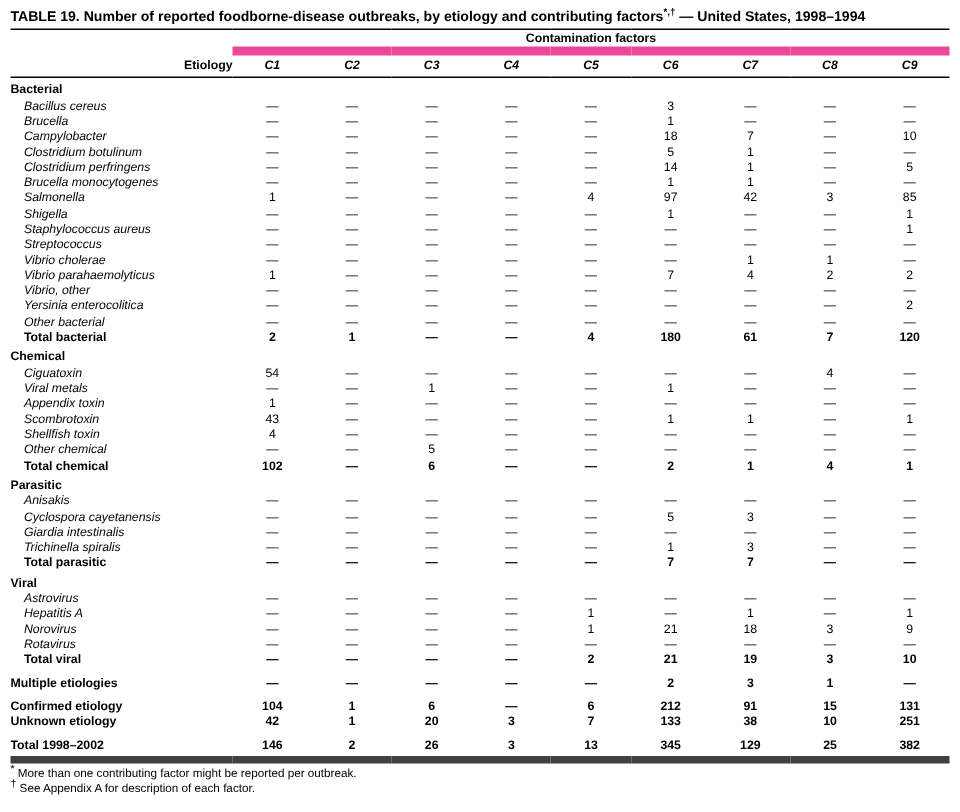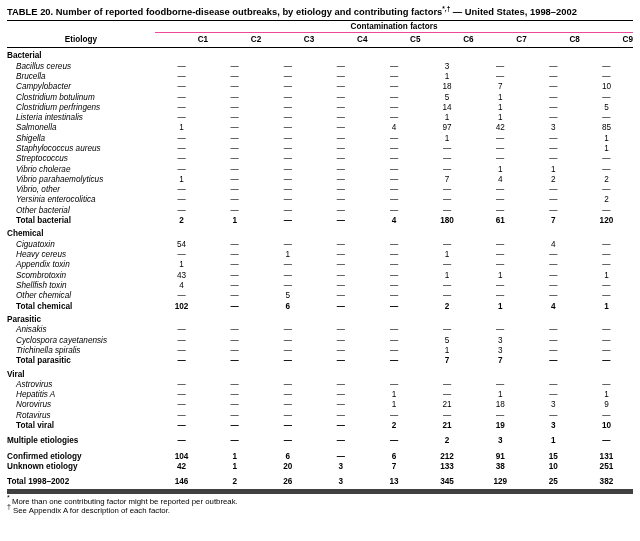--- a/index.html
+++ b/index.html
@@ -9,43 +9,43 @@
     background: #fff; color: #000;
     font-family: "Liberation Sans", sans-serif;
     overflow: hidden;
   }
   .page { padding: 5px 7px 0 7px; }
   .title { font-size: 9.4px; font-weight: 700; margin: 0 0 3px 0; line-height: 1.2; }
   .title sup { font-size: 6.5px; }
   table { border-collapse: collapse; width: 100%; table-layout: fixed; border-top: 1px solid #000; }
   col.stub-col { width: 148px; }
   th, td { font-size: 8.2px; line-height: 1.16; padding: 0.4px 0; vertical-align: bottom; }
-  .spanner { text-align: center; font-weight: 700; border-bottom: 1px solid #ec4899; padding-bottom: 1px; }
-  .stub-head { text-align: center; font-weight: 700; }
-  .col-head { text-align: right; font-weight: 700; }
+  .spanner { text-align: center; font-weight: 700; border-bottom: 6px solid #ec4899; padding-bottom: 1px; }
+  .stub-head { text-align: right; font-weight: 700; }
+  .col-head { text-align: center; font-weight: 700; font-style: italic; }
   thead tr.cols th { border-bottom: 1px solid #000; padding-bottom: 2px; padding-top: 2px; }
   td.stub { text-align: left; white-space: nowrap; overflow: hidden; }
   td.val { text-align: center; }
   tr.section td { font-weight: 700; padding-top: 3.5px; }
   tr.item td.stub { padding-left: 9px; }
   tr.total td { font-weight: 700; }
   tr.total td.stub { padding-left: 9px; }
   tr.standalone td { font-weight: 700; }
   tr.standalone td.stub { padding-left: 0; }
   tr.grand td { font-weight: 700; border-bottom: 5px solid #404040; padding-bottom: 2.5px; }
   tr.spacer td { height: 5px; padding: 0; }
   .footnotes { font-size: 7.8px; margin-top: 2.5px; line-height: 1.25; }
   .fn-marker { font-size: 7px; vertical-align: super; line-height: 0; }
 </style>
 </head>
 <body>
 
 <div class="page">
   <div class="title">
-    <span>TABLE 20. Number of reported foodborne-disease outbreaks, by etiology and contributing factors</span><sup>*,†</sup><span> — United States, 1998–2002</span>
+    <span>TABLE 19. Number of reported foodborne-disease outbreaks, by etiology and contributing factors</span><sup>*,†</sup><span> — United States, 1998–1994</span>
   </div>
 
   <table>
     <colgroup>
       <col class="stub-col">
       <col span="9">
     </colgroup>
     <thead>
       <tr>
         <th></th>
@@ -122,21 +122,21 @@
           <td class="val">—</td>
           <td class="val">—</td>
           <td class="val">—</td>
           <td class="val">—</td>
           <td class="val">14</td>
           <td class="val">1</td>
           <td class="val">—</td>
           <td class="val">5</td>
         </tr>
         <tr class="item">
-          <td class="stub"><i>Listeria intestinalis</i></td>
+          <td class="stub"><i>Brucella monocytogenes</i></td>
           <td class="val">—</td>
           <td class="val">—</td>
           <td class="val">—</td>
           <td class="val">—</td>
           <td class="val">—</td>
           <td class="val">1</td>
           <td class="val">1</td>
           <td class="val">—</td>
           <td class="val">—</td>
         </tr>
@@ -269,21 +269,21 @@
           <td class="val">—</td>
           <td class="val">—</td>
           <td class="val">—</td>
           <td class="val">—</td>
           <td class="val">—</td>
           <td class="val">—</td>
           <td class="val">4</td>
           <td class="val">—</td>
         </tr>
         <tr class="item">
-          <td class="stub"><i>Heavy cereus</i></td>
+          <td class="stub"><i>Viral metals</i></td>
           <td class="val">—</td>
           <td class="val">—</td>
           <td class="val">1</td>
           <td class="val">—</td>
           <td class="val">—</td>
           <td class="val">1</td>
           <td class="val">—</td>
           <td class="val">—</td>
           <td class="val">—</td>
         </tr>
@@ -364,20 +364,32 @@
         </tr>
         <tr class="item">
           <td class="stub"><i>Cyclospora cayetanensis</i></td>
           <td class="val">—</td>
           <td class="val">—</td>
           <td class="val">—</td>
           <td class="val">—</td>
           <td class="val">—</td>
           <td class="val">5</td>
           <td class="val">3</td>
+          <td class="val">—</td>
+          <td class="val">—</td>
+        </tr>
+        <tr class="item">
+          <td class="stub"><i>Giardia intestinalis</i></td>
+          <td class="val">—</td>
+          <td class="val">—</td>
+          <td class="val">—</td>
+          <td class="val">—</td>
+          <td class="val">—</td>
+          <td class="val">—</td>
+          <td class="val">—</td>
           <td class="val">—</td>
           <td class="val">—</td>
         </tr>
         <tr class="item">
           <td class="stub"><i>Trichinella spiralis</i></td>
           <td class="val">—</td>
           <td class="val">—</td>
           <td class="val">—</td>
           <td class="val">—</td>
           <td class="val">—</td>

